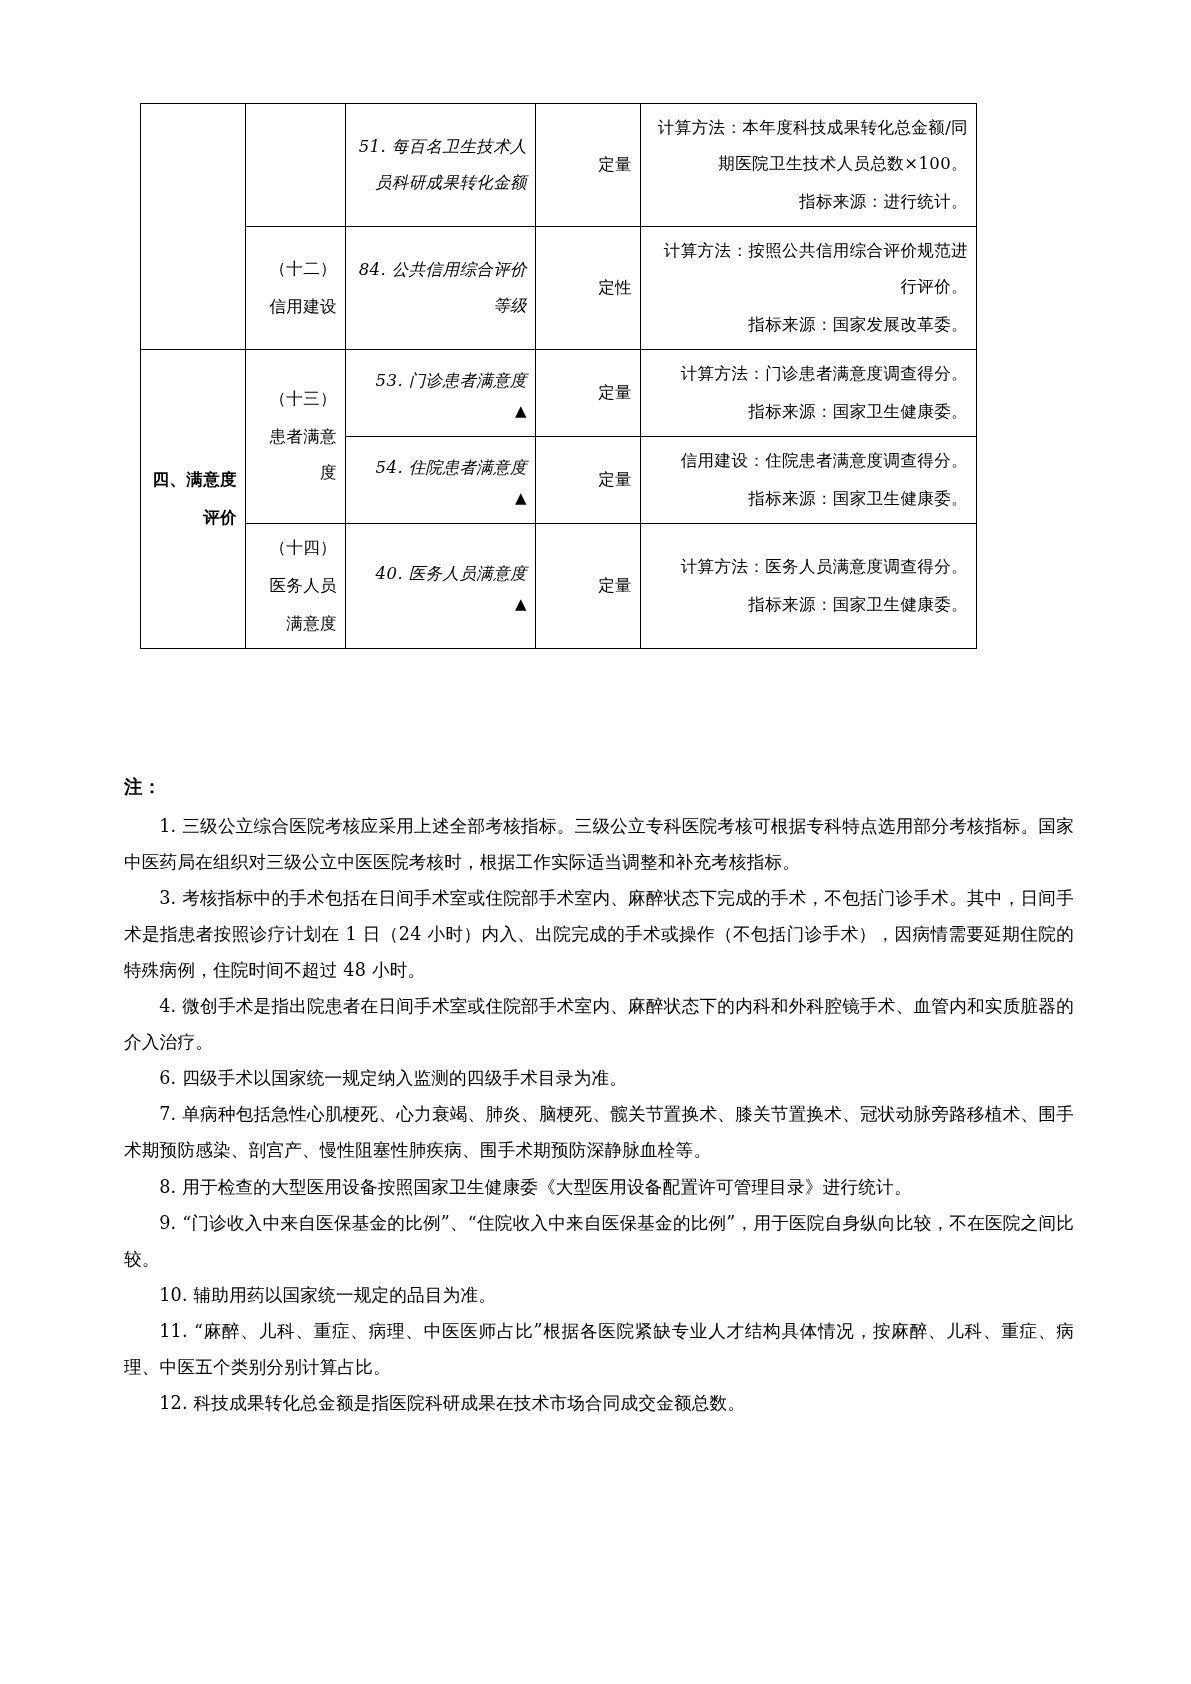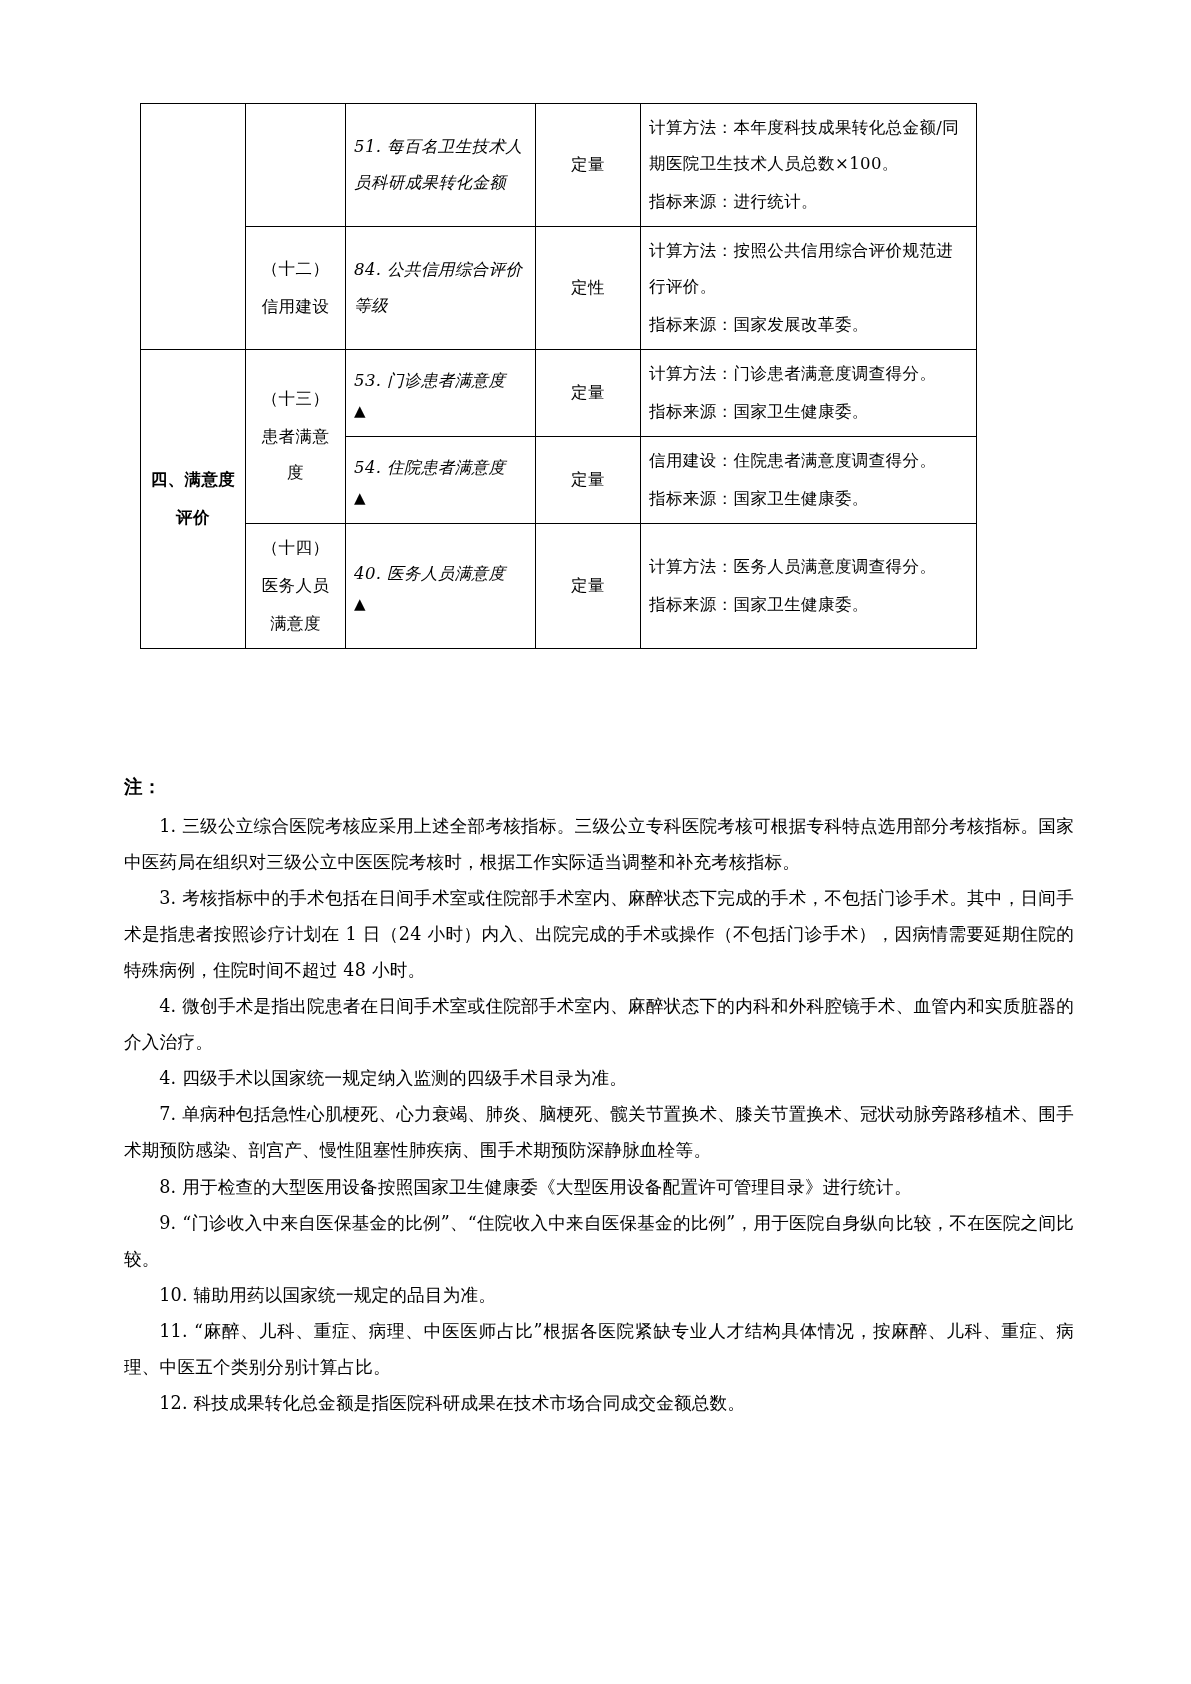--- a/index.html
+++ b/index.html
@@ -40,20 +40,21 @@
   }
 
   table.indicator-table td {
     border: 1.6px solid #000000;
     vertical-align: middle;
     padding: 6px 8px;
     font-size: 16.5px;
     line-height: 2.18;
     font-family: "DejaVu Serif", "Liberation Serif", serif;
     letter-spacing: 0.4px;
+    text-align: right;
   }
 
   
   col.c1 { width: 105px; }
   col.c2 { width: 100px; }
   col.c3 { width: 190px; }
   col.c4 { width: 105px; }
   col.c5 { width: 336px; }
 
   td.cat {
@@ -207,21 +208,21 @@
 
       </tbody>
     </table>
   </div>
 
   <div class="notes">
     <span class="notes-title">注：</span>
     <p class="note-item">1. 三级公立综合医院考核应采用上述全部考核指标。三级公立专科医院考核可根据专科特点选用部分考核指标。国家中医药局在组织对三级公立中医医院考核时，根据工作实际适当调整和补充考核指标。</p>
     <p class="note-item">3. 考核指标中的手术包括在日间手术室或住院部手术室内、麻醉状态下完成的手术，不包括门诊手术。其中，日间手术是指患者按照诊疗计划在 1 日（24 小时）内入、出院完成的手术或操作（不包括门诊手术），因病情需要延期住院的特殊病例，住院时间不超过 48 小时。</p>
     <p class="note-item">4. 微创手术是指出院患者在日间手术室或住院部手术室内、麻醉状态下的内科和外科腔镜手术、血管内和实质脏器的介入治疗。</p>
-    <p class="note-item">4. 四级手术以国家统一规定纳入监测的四级手术目录为准。</p>
+    <p class="note-item">6. 四级手术以国家统一规定纳入监测的四级手术目录为准。</p>
     <p class="note-item">7. 单病种包括急性心肌梗死、心力衰竭、肺炎、脑梗死、髋关节置换术、膝关节置换术、冠状动脉旁路移植术、围手术期预防感染、剖宫产、慢性阻塞性肺疾病、围手术期预防深静脉血栓等。</p>
     <p class="note-item">8. 用于检查的大型医用设备按照国家卫生健康委《大型医用设备配置许可管理目录》进行统计。</p>
     <p class="note-item">9. “门诊收入中来自医保基金的比例”、“住院收入中来自医保基金的比例”，用于医院自身纵向比较，不在医院之间比较。</p>
     <p class="note-item">10. 辅助用药以国家统一规定的品目为准。</p>
     <p class="note-item">11. “麻醉、儿科、重症、病理、中医医师占比”根据各医院紧缺专业人才结构具体情况，按麻醉、儿科、重症、病理、中医五个类别分别计算占比。</p>
     <p class="note-item">12. 科技成果转化总金额是指医院科研成果在技术市场合同成交金额总数。</p>
   </div>
 
 </div>
 

